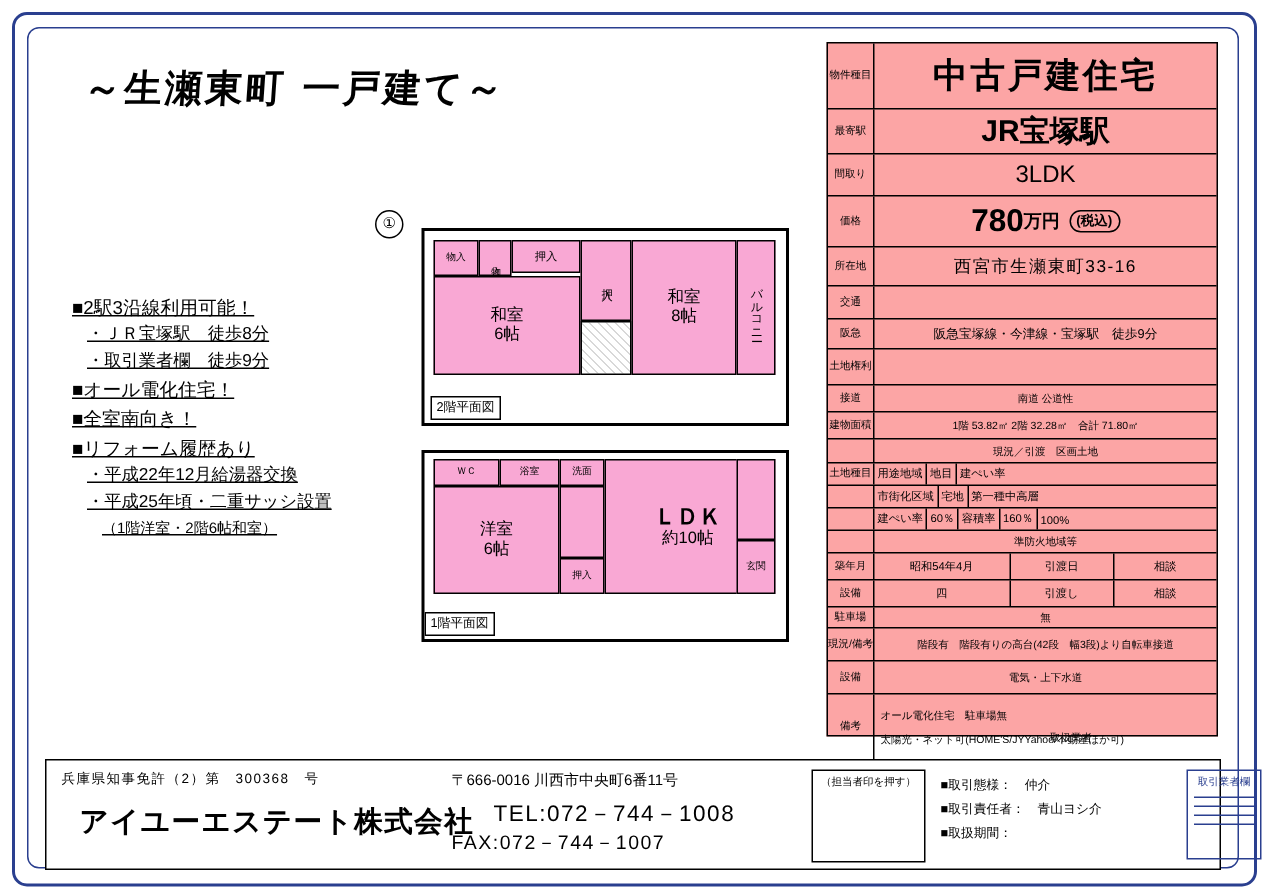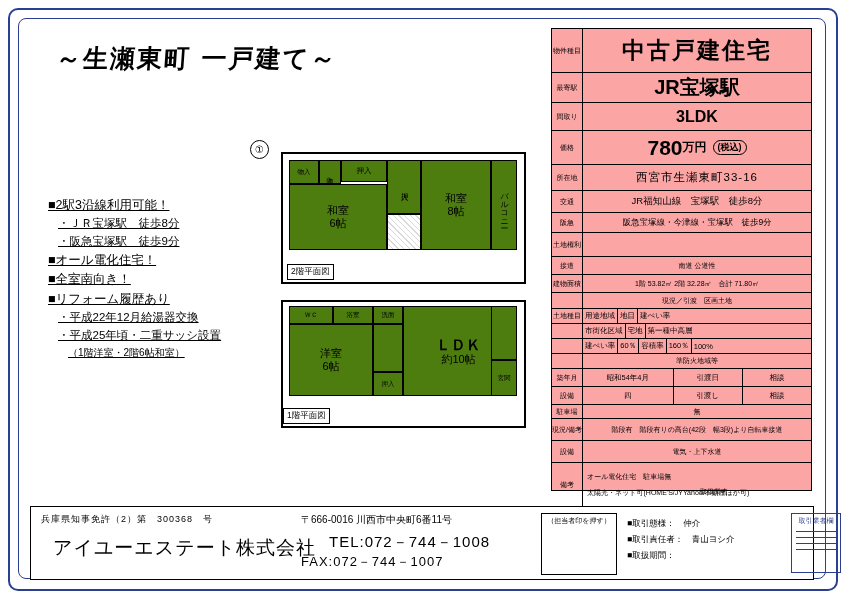--- a/index.html
+++ b/index.html
@@ -17,55 +17,55 @@
   .bullets div{white-space:nowrap;}
   .b-sub{padding-left:10px;font-size:11.5px;}
   .b-note{padding-left:20px;font-size:10px;}
 
   
   .plan2{position:absolute;left:281px;top:152px;width:245px;height:132px;}
   .plan1{position:absolute;left:281px;top:300px;width:245px;height:128px;}
   .plan-box{position:absolute;inset:0;border:2px solid #000;background:#fff;}
   .cap{position:absolute;font-size:8.5px;border:1px solid #000;background:#fff;padding:1px 3px;}
 
-  .rm{position:absolute;border:1.5px solid #000;background:#4d7c0f;box-sizing:border-box;
+  .rm{position:absolute;border:1.5px solid #000;background:#f9a8d4;box-sizing:border-box;
       display:flex;flex-direction:column;align-items:center;justify-content:center;font-size:11px;line-height:1.15;}
   .thin{border-width:1px;}
   .vtext{writing-mode:vertical-rl;text-orientation:upright;font-size:8px;letter-spacing:0px;}
   .tiny{font-size:7.5px;}
   .tiny2{font-size:6.5px;}
   .hatch{background:repeating-linear-gradient(45deg,#fff,#fff 3px,#d8d8d8 3px,#d8d8d8 4px);}
   .circ{position:absolute;width:17px;height:17px;border:1.5px solid #000;border-radius:50%;
         font-size:10px;display:flex;align-items:center;justify-content:center;}
 
   
   .spec{position:absolute;left:551px;top:28px;width:259px;height:461px;border:1.5px solid #000;background:#fca5a5;}
   .spec .row{display:flex;border-bottom:1px solid #000;box-sizing:border-box;}
   .spec .row:last-child{border-bottom:none;}
   .lbl{width:30px;flex:0 0 30px;border-right:1px solid #000;display:flex;align-items:center;justify-content:center;
        font-size:7px;line-height:1.05;text-align:center;}
   .val{flex:1;display:flex;align-items:center;justify-content:center;}
   .title-main{font-size:23px;font-weight:bold;letter-spacing:2px;}
   .title-sta{font-size:20px;font-weight:bold;}
-  .title-pln{font-size:16px;font-weight:bold;text-align:right;}
+  .title-pln{font-size:16px;font-weight:normal;text-align:right;}
   .price{font-size:21px;font-weight:bold;}
   .price .unit{font-size:12px;font-weight:bold;}
   .price .tax{font-size:9px;border:1px solid #000;border-radius:8px;padding:0 4px;margin-left:6px;}
   .addr{font-size:11.5px;letter-spacing:1px;}
   .acc{font-size:9.5px;}
   .acc2{font-size:8.5px;}
   .grid3{display:flex;width:100%;height:100%;}
   .cell{border-right:1px solid #000;display:flex;align-items:center;justify-content:center;font-size:7.5px;text-align:center;padding:0 2px;box-sizing:border-box;}
   .cell:last-child{border-right:none;}
   .lgt{font-size:7px;}
 
   
   .botbar{position:absolute;left:30px;top:506px;width:782px;height:72px;border:1px solid #000;background:#fff;}
   .license{position:absolute;left:10px;top:6px;font-size:9px;letter-spacing:1px;}
-  .company{position:absolute;left:22px;top:28px;font-size:19px;font-weight:normal;letter-spacing:1px;}
+  .company{position:absolute;left:22px;top:28px;font-size:19px;font-weight:bold;letter-spacing:1px;}
   .addr2{position:absolute;left:270px;top:6px;font-size:10px;}
   .tel{position:absolute;left:270px;top:26px;font-size:15px;font-weight:normal;letter-spacing:1px;margin-left:28px;}
   .fax{position:absolute;left:270px;top:46px;font-size:13px;letter-spacing:1px;}
   .handbox{position:absolute;left:510px;top:6px;width:74px;height:58px;border:1px solid #000;font-size:7px;text-align:center;padding-top:2px;}
   .agentinfo{position:absolute;left:596px;top:8px;font-size:8.5px;line-height:1.9;}
   .stamp{position:absolute;left:760px;top:6px;width:48px;height:58px;border:1px solid #2a3f8f;}
   .stamp .t{font-size:7px;text-align:center;padding-top:2px;color:#2a3f8f;}
   .stamp .ln{height:1px;background:#2a3f8f;margin:5px 4px;}
   .remarks{position:absolute;left:700px;top:487px;font-size:7px;}
 </style>
@@ -74,21 +74,21 @@
 
 <div class="page">
   <div class="outer-frame"></div>
   <div class="inner-frame"></div>
 
   <div class="headline">～生瀬東町 一戸建て～</div>
 
   <div class="bullets">
     <div>■2駅3沿線利用可能！</div>
     <div class="b-sub">・ＪＲ宝塚駅　徒歩8分</div>
-    <div class="b-sub">・阪急宝塚駅　徒歩9分</div>
+    <div class="b-sub">・取引業者欄　徒歩9分</div>
     <div>■オール電化住宅！</div>
     <div>■全室南向き！</div>
     <div>■リフォーム履歴あり</div>
     <div class="b-sub">・平成22年12月給湯器交換</div>
     <div class="b-sub">・平成25年頃・二重サッシ設置</div>
     <div class="b-note">（1階洋室・2階6帖和室）</div>
   </div>
 
   <div class="circ" style="left:250px;top:140px;">①</div>
 
@@ -185,21 +185,20 @@
       </div>
     </div>
 
     <div class="row" style="height:26px;">
       <div class="lbl">所在地</div>
       <div class="val addr">西宮市生瀬東町33-16</div>
     </div>
 
     <div class="row" style="height:22px;">
       <div class="lbl">交通</div>
-      <div class="val acc">JR福知山線　宝塚駅　徒歩8分</div>
     </div>
     <div class="row" style="height:20px;">
       <div class="lbl">阪急</div>
       <div class="val acc2">阪急宝塚線・今津線・宝塚駅　徒歩9分</div>
     </div>
 
     <div class="row" style="height:24px;">
       <div class="lbl">土地権利</div>
     </div>
 

